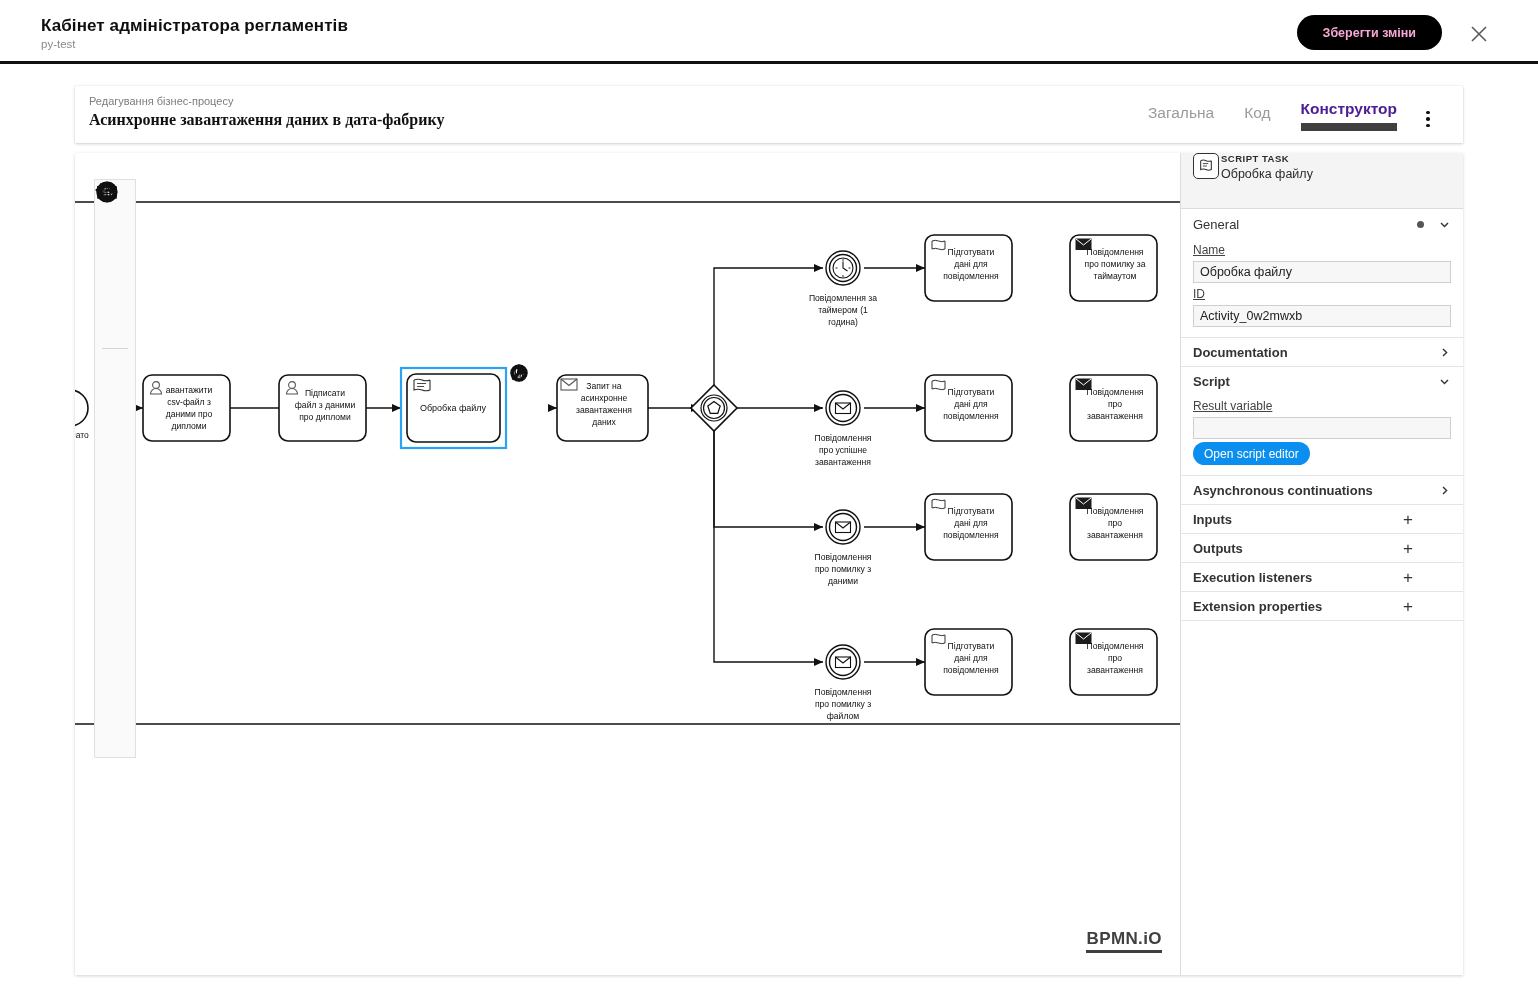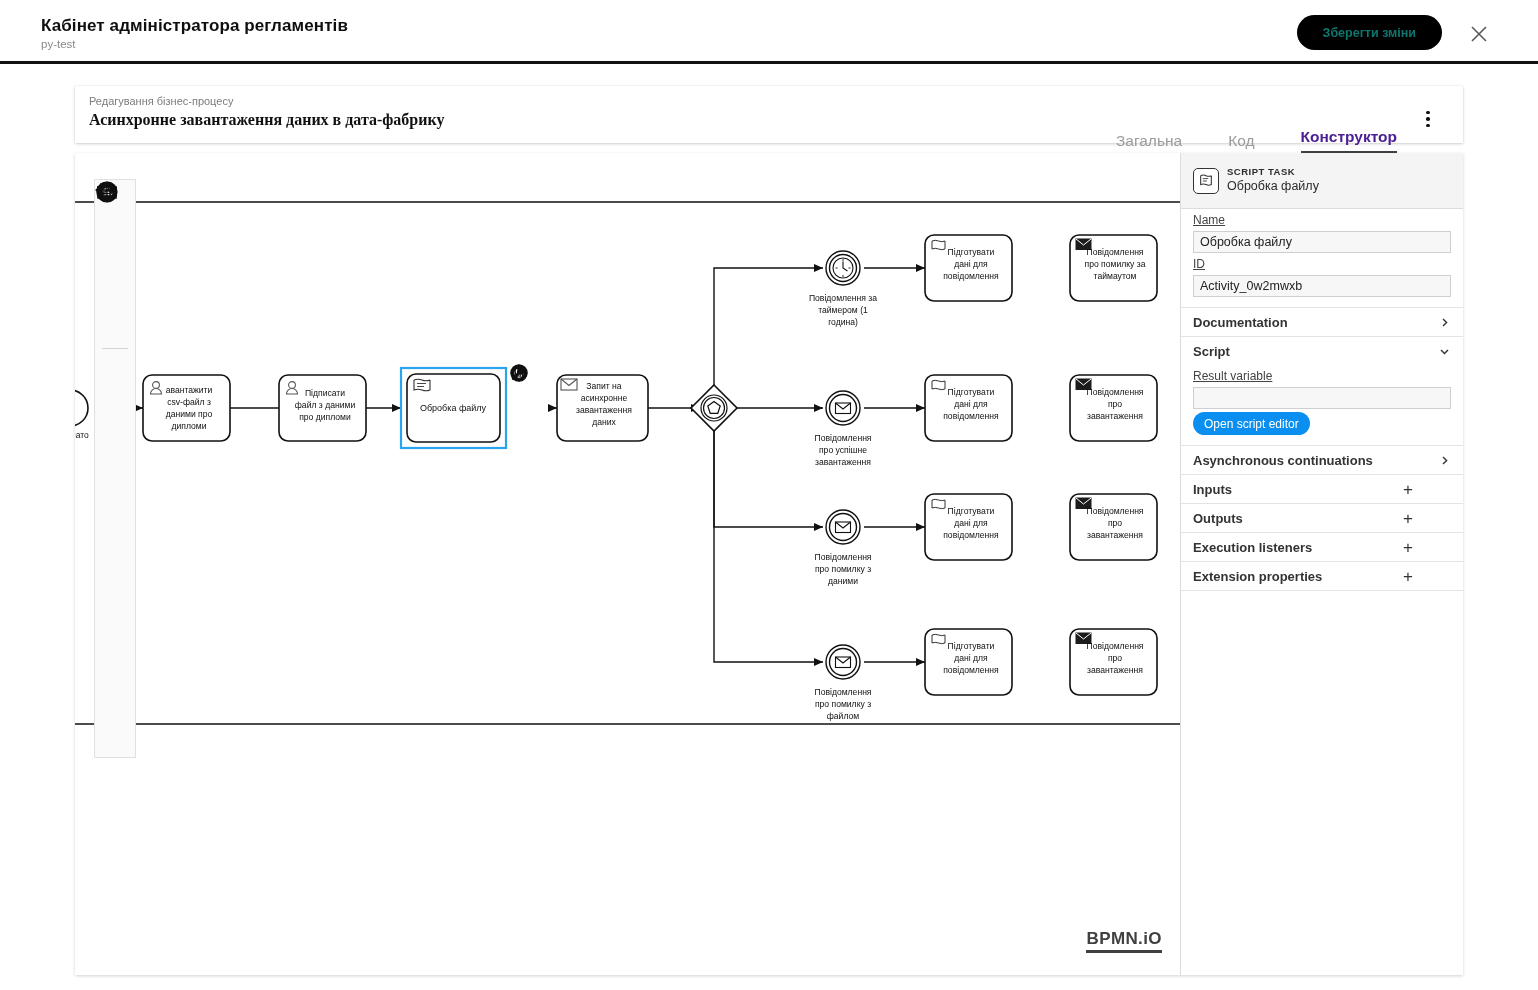--- a/index.html
+++ b/index.html
@@ -21,21 +21,21 @@
     position:absolute; left:41px; top:16px;
     font-size:17px; font-weight:bold; color:#0f0f0f; letter-spacing:0.1px;
   }
   .appbar-sub {
     position:absolute; left:41px; top:38px;
     font-size:11.5px; color:#8a8a8a;
   }
   .save-btn {
     position:absolute; right:96px; top:15px;
     height:35px; padding:0 26px;
-    background:#000; color:#0f766e; border:none; border-radius:18px;
+    background:#000; color:#f9a8d4; border:none; border-radius:18px;
     font-size:12.5px; font-weight:bold; cursor:pointer;
     font-family:"Liberation Sans", sans-serif;
   }
   .close-btn {
     position:absolute; right:48px; top:23px;
     width:22px; height:22px; cursor:pointer;
     color:#5a5a5a;
   }
   .close-btn svg { display:block; }
   .appbar-rule {
@@ -50,21 +50,21 @@
     box-shadow: 0 1px 3px rgba(0,0,0,0.18), 0 0 0 0.5px rgba(0,0,0,0.04);
   }
   .proc-kicker {
     position:absolute; left:14px; top:9px;
     font-size:11px; color:#7c7c7c;text-align:right;
   }
   .proc-title {
     position:absolute; left:14px; top:25px;
     font-size:16px; font-weight:bold; color:#111;font-family:Liberation Serif, serif;
   }
-  .proc-tabs { position:absolute; right:66px; top:14px; display:flex; align-items:center; gap:46px;margin-top:28px; }
+  .proc-tabs { position:absolute; right:66px; top:14px; display:flex; align-items:center; gap:30px; }
   .proc-tab {
     font-size:15.5px; color:#9b9b9b; cursor:pointer; padding-bottom:5px;
     white-space:nowrap;
   }
   .proc-tab.active { color:#4c1d95; font-weight:bold; border-bottom:8px solid #404040; }
   .kebab {
     position:absolute; right:26px; top:22px;
     width:18px; height:22px; cursor:pointer;
     display:flex; flex-direction:column; align-items:center; justify-content:center; gap:3px;
   }
@@ -119,21 +119,21 @@
 
   
   .props {
     position:absolute; left:1105px; top:0; width:283px; height:822px;
     background:#fff; border-left:1px solid #dcdcdc;
     font-size:12.5px; color:#333;
     overflow:hidden;
   }
   .props-header {
     height:56px; background:#f4f4f4; border-bottom:1px solid #dcdcdc;
-    display:flex; align-items:center; padding:0 12px; gap:8px;
+    display:flex; padding:0 12px; gap:2px;
   }
   .props-header-icon {
     width:26px; height:26px; flex:none;
     border:1.6px solid #333; border-radius:5px;
     display:flex; align-items:center; justify-content:center;
     background:#fff;
   }
   .props-header-text { line-height:1.35; }
   .props-type { font-size:9.5px; font-weight:bold; letter-spacing:0.5px; color:#2b2b2b; }
   .props-name { font-size:12.5px; color:#2b2b2b; }
@@ -561,20 +561,29 @@
             <path d="M3,3 q3,-1.4 6,0 q3,1.4 6,0 M3,3 L3,13 q3,-1.4 6,0 q3,1.4 6,0 L15,3"></path>
             <path d="M5.5,6.3 L11.5,6.3 M5.5,9 L10,9" stroke-width="1"></path>
           </svg>
         </div>
         <div class="props-header-text">
           <div class="props-type">SCRIPT TASK</div>
           <div class="props-name">Обробка файлу</div>
         </div>
       </div>
 
+      <div class="grp-head">
+        <span class="grow">General</span>
+        <span class="grp-dot"></span>
+        <span class="chev">
+          <svg width="13" height="13" viewBox="0 0 13 13" fill="none" stroke="#333" stroke-width="1.4">
+              <path d="M3,5 L6.5,8.6 L10,5"></path>
+            </svg>
+        </span>
+      </div>
       <div class="grp-body">
         <div class="fld-label">Name</div>
         <input class="fld-input" type="text" value="Обробка файлу" style="">
         <div class="fld-label">ID</div>
         <input class="fld-input" type="text" value="Activity_0w2mwxb" style="">
       </div>
 
       <div class="row">
         <span class="grow">Documentation</span>
         <span class="chev">

